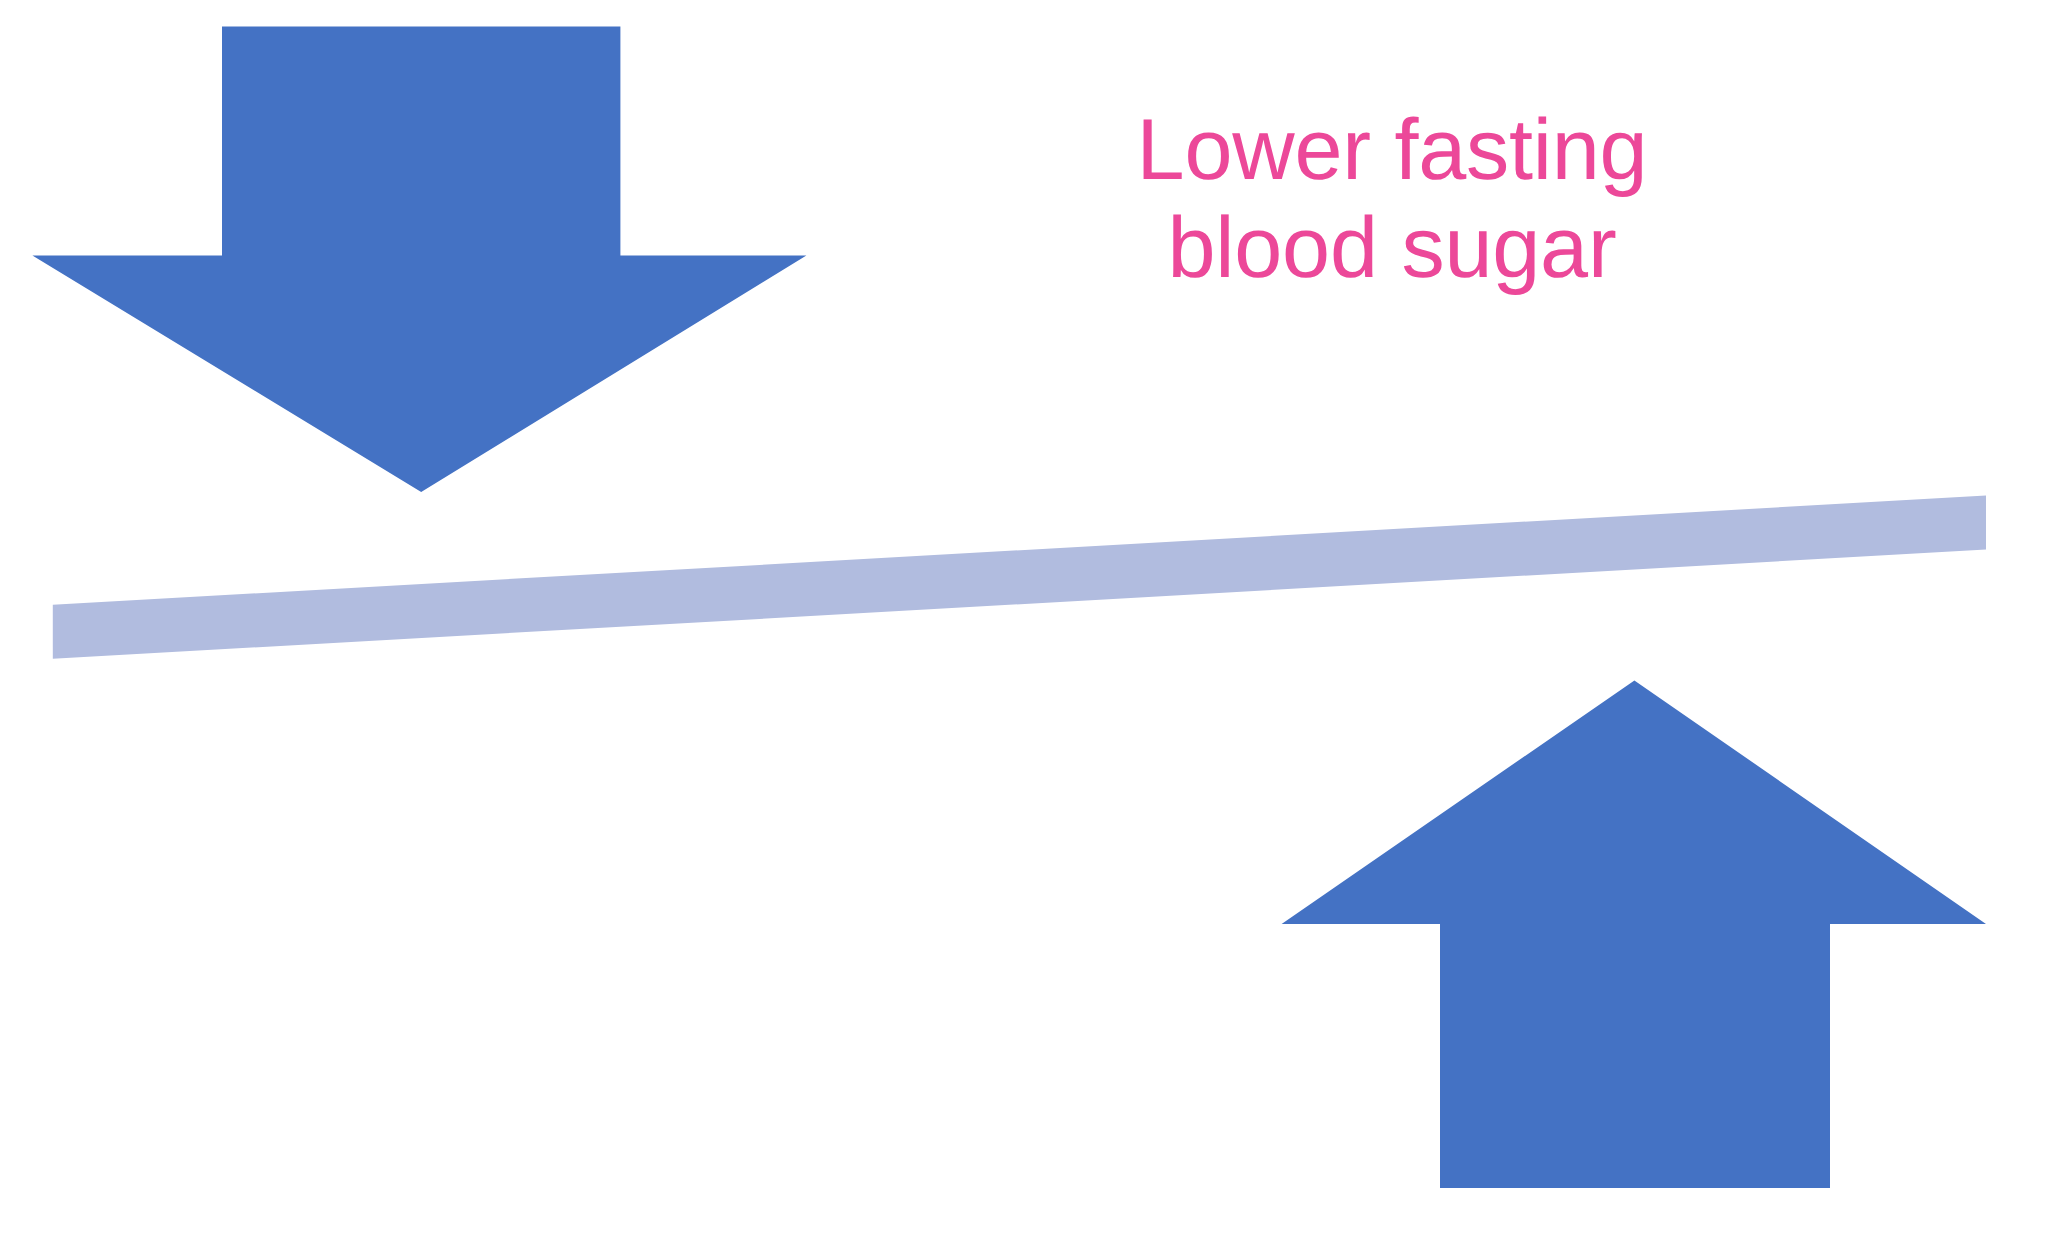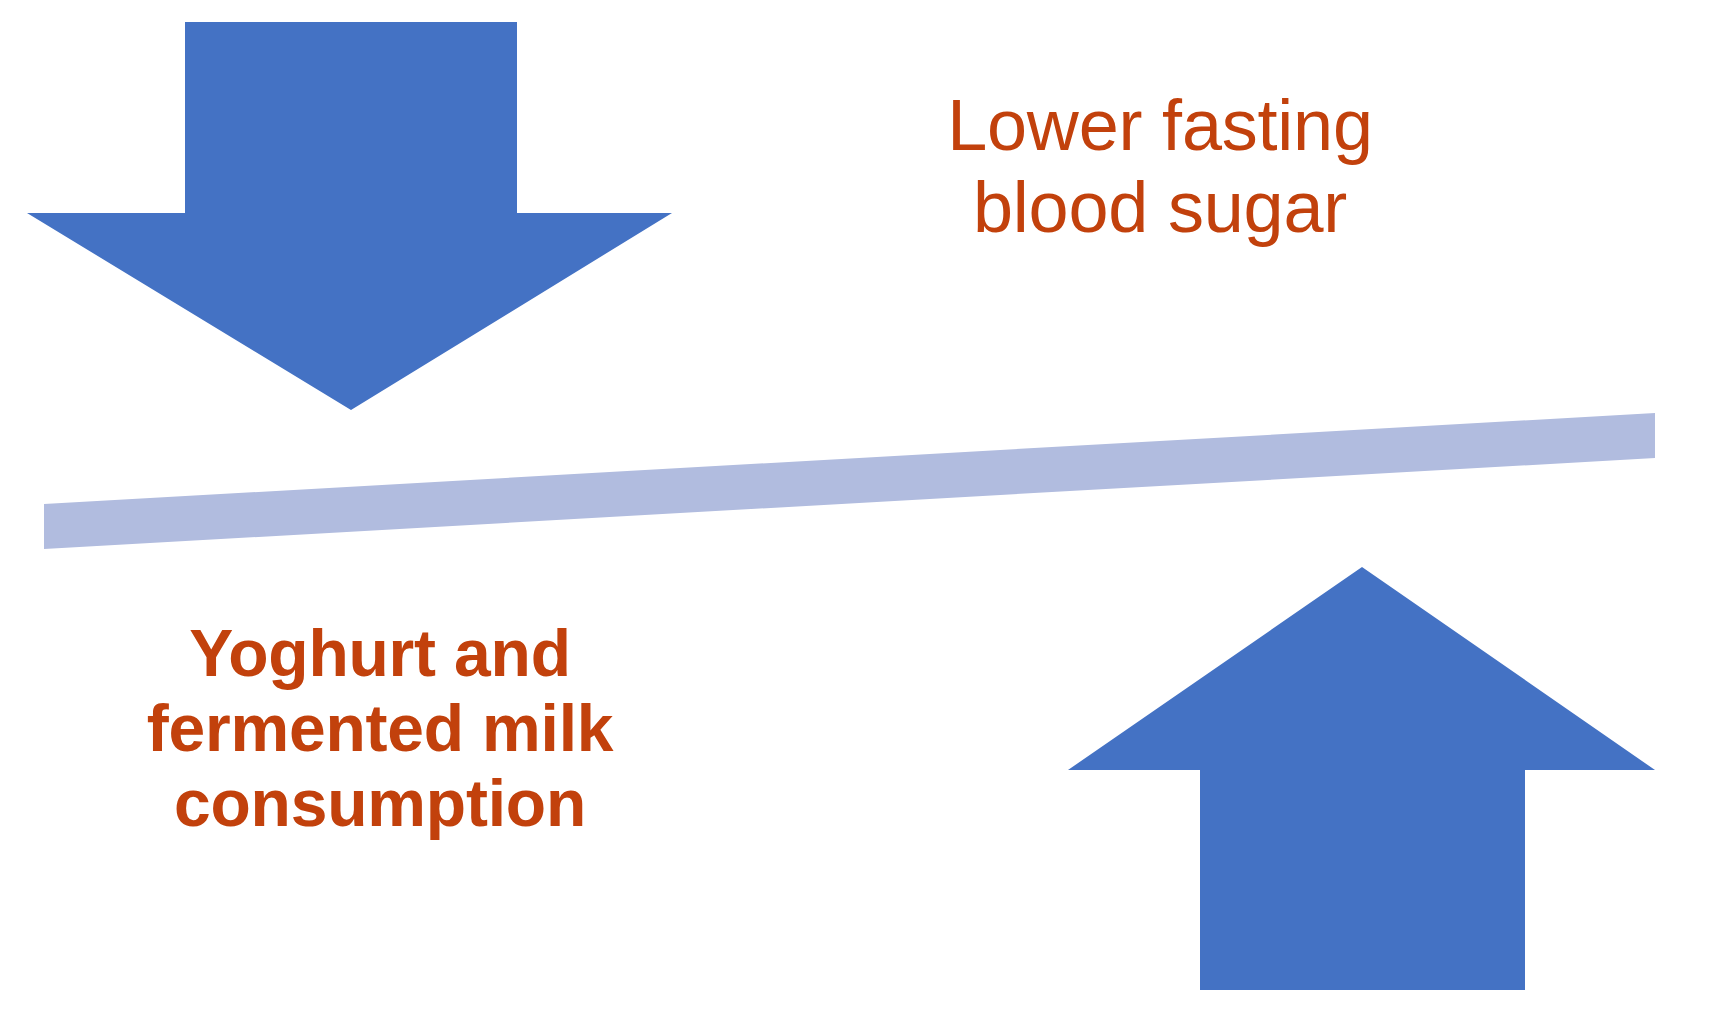--- a/index.html
+++ b/index.html
@@ -20,21 +20,21 @@
   #figure-svg {
     position: absolute;
     left: 0;
     top: 0;
     width: 1710px;
     height: 1030px;
     display: block;
   }
   .label {
     position: absolute;
-    color: #c2410c;
+    color: #ec4899;
     text-align: center;
     line-height: 1.14;
     white-space: pre-line;
     -webkit-font-smoothing: antialiased;
   }
   #label-outcome {
     left: 880px;
     top: 84px;
     width: 560px;
     font-size: 72px;
@@ -59,15 +59,14 @@
 
     <polygon points="185,22 517,22 517,213 672,213 351,410 27,213 185,213" fill="#4472C4"></polygon>
 
     <polygon points="44,504 1655,413 1655,458 44,549" fill="#B1BCDF"></polygon>
 
     <polygon points="1362,567 1655,770 1525,770 1525,990 1200,990 1200,770 1068,770" fill="#4472C4"></polygon>
   </svg>
 
   <div id="label-outcome" class="label">Lower fasting blood sugar</div>
 
-  <div id="label-exposure" class="label">Yoghurt and fermented milk consumption</div>
 
 </div>
 
 </body></html>

